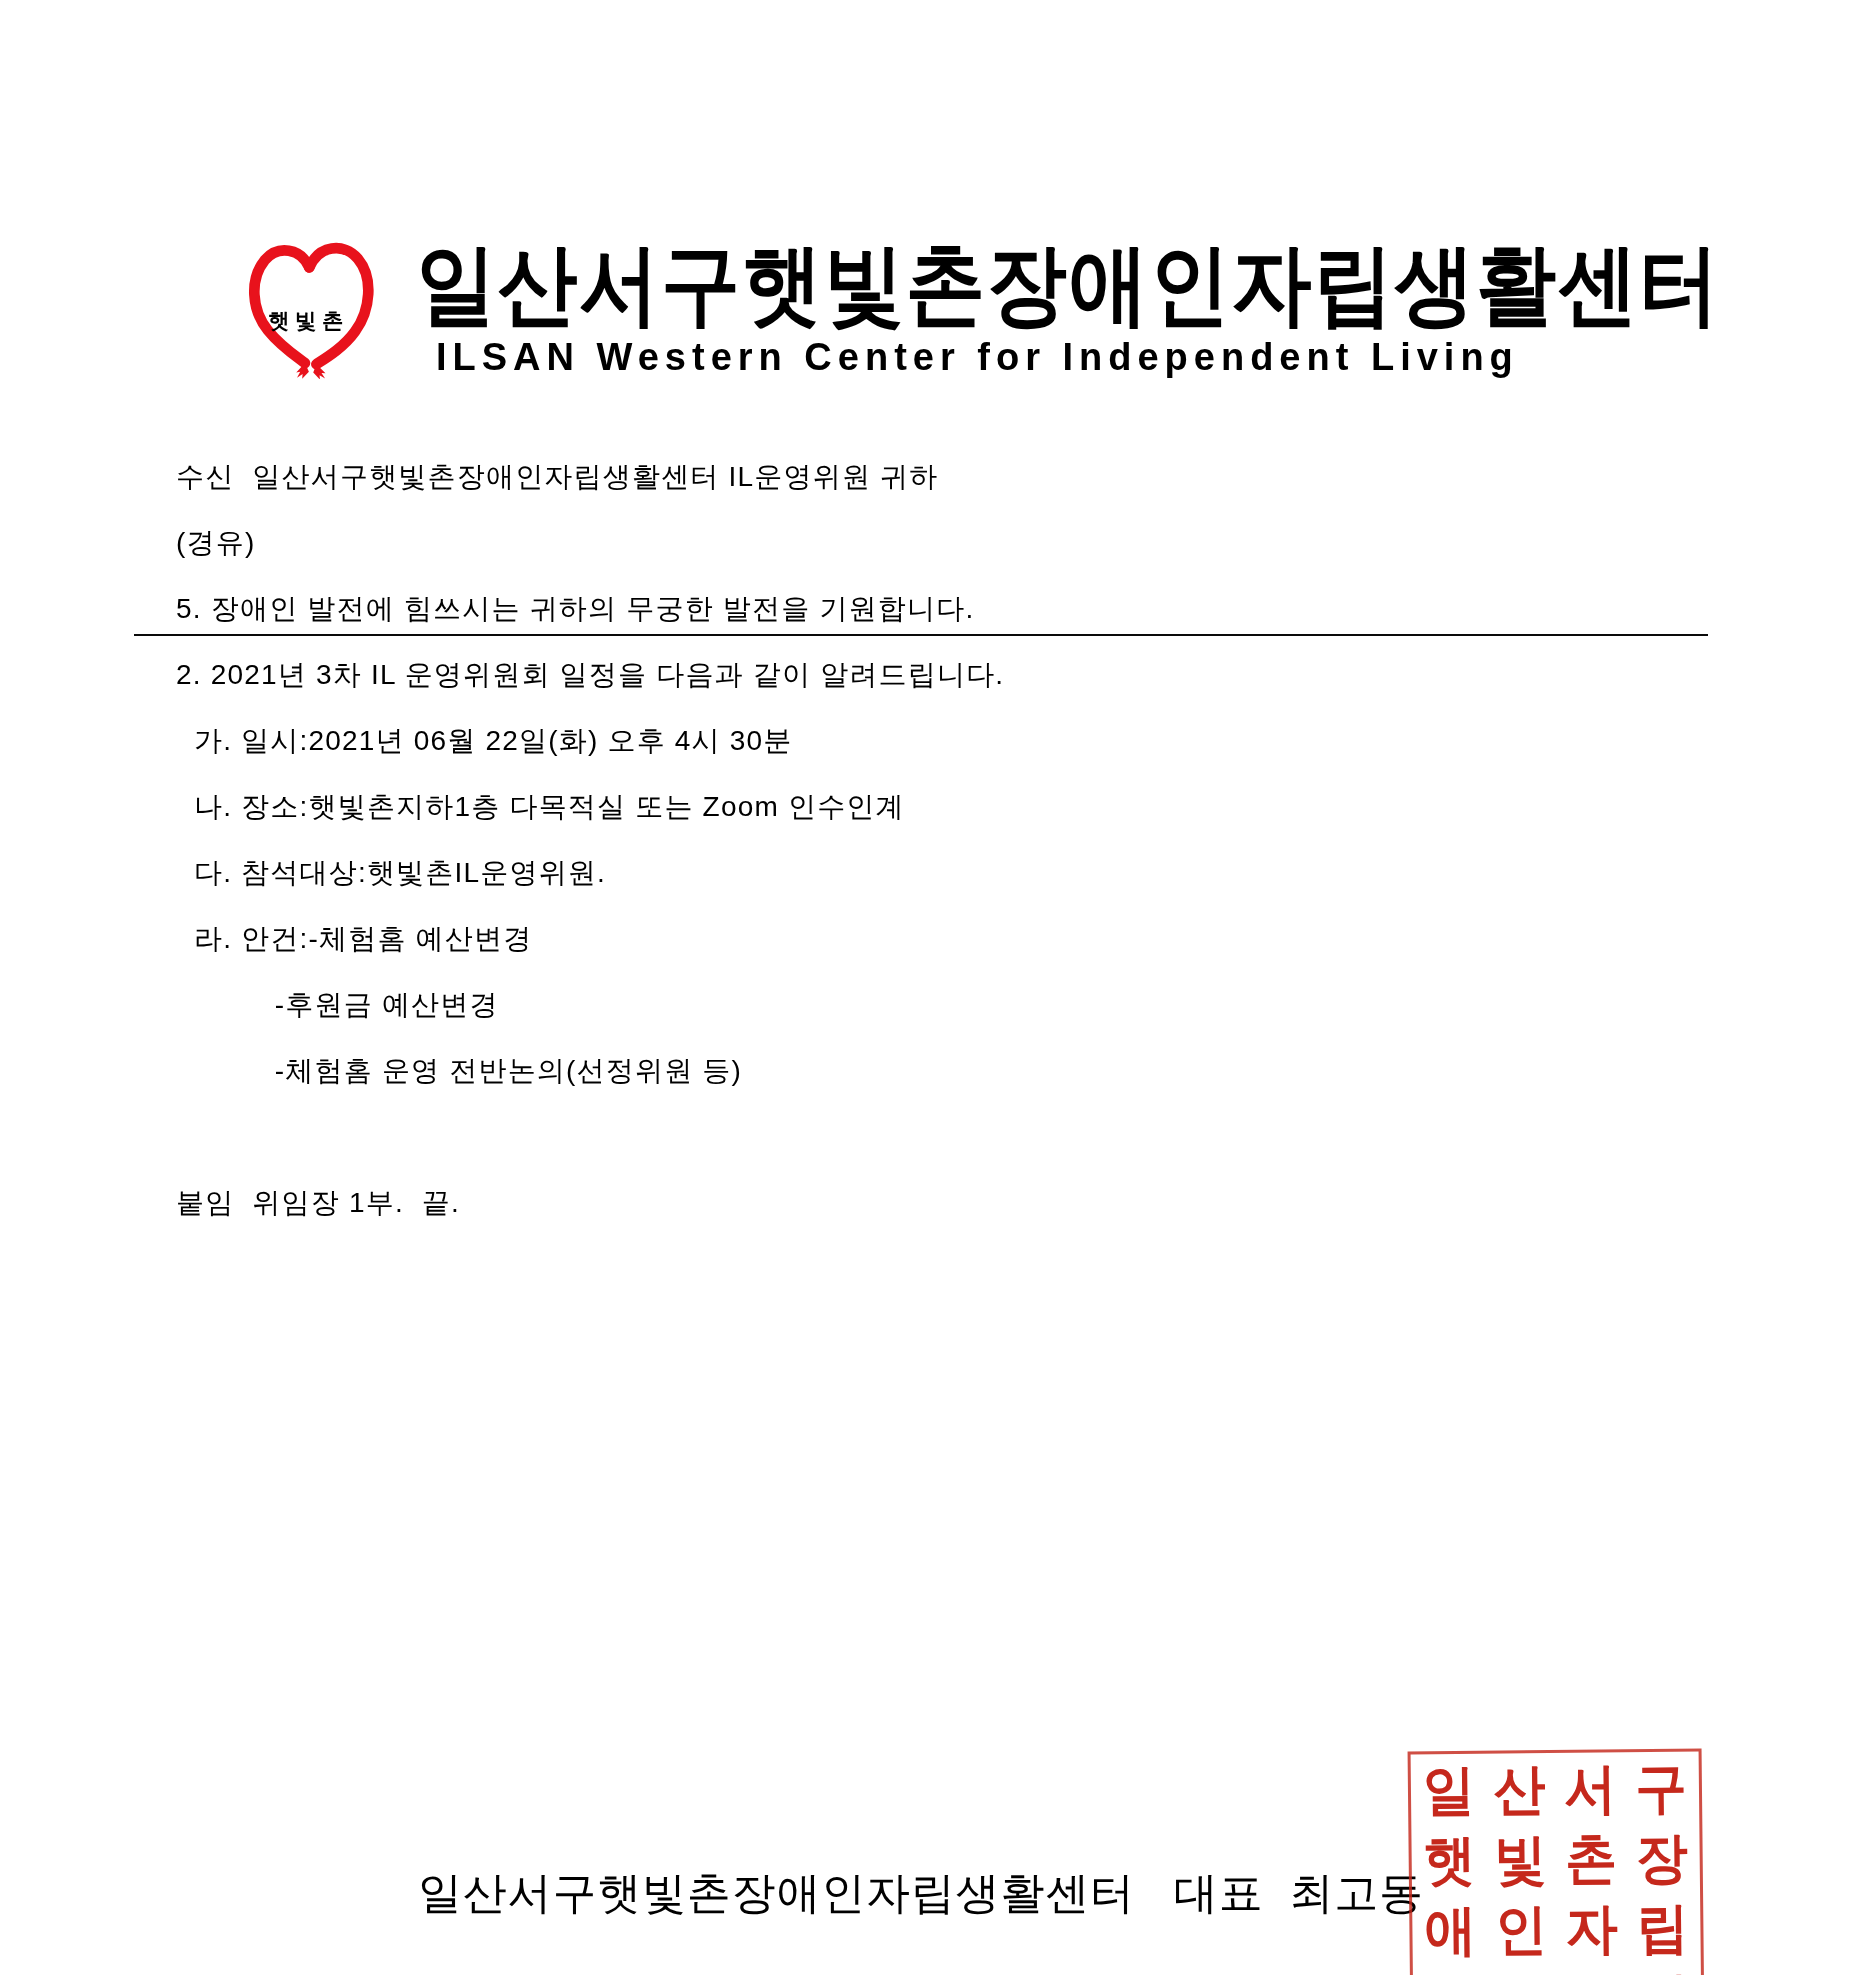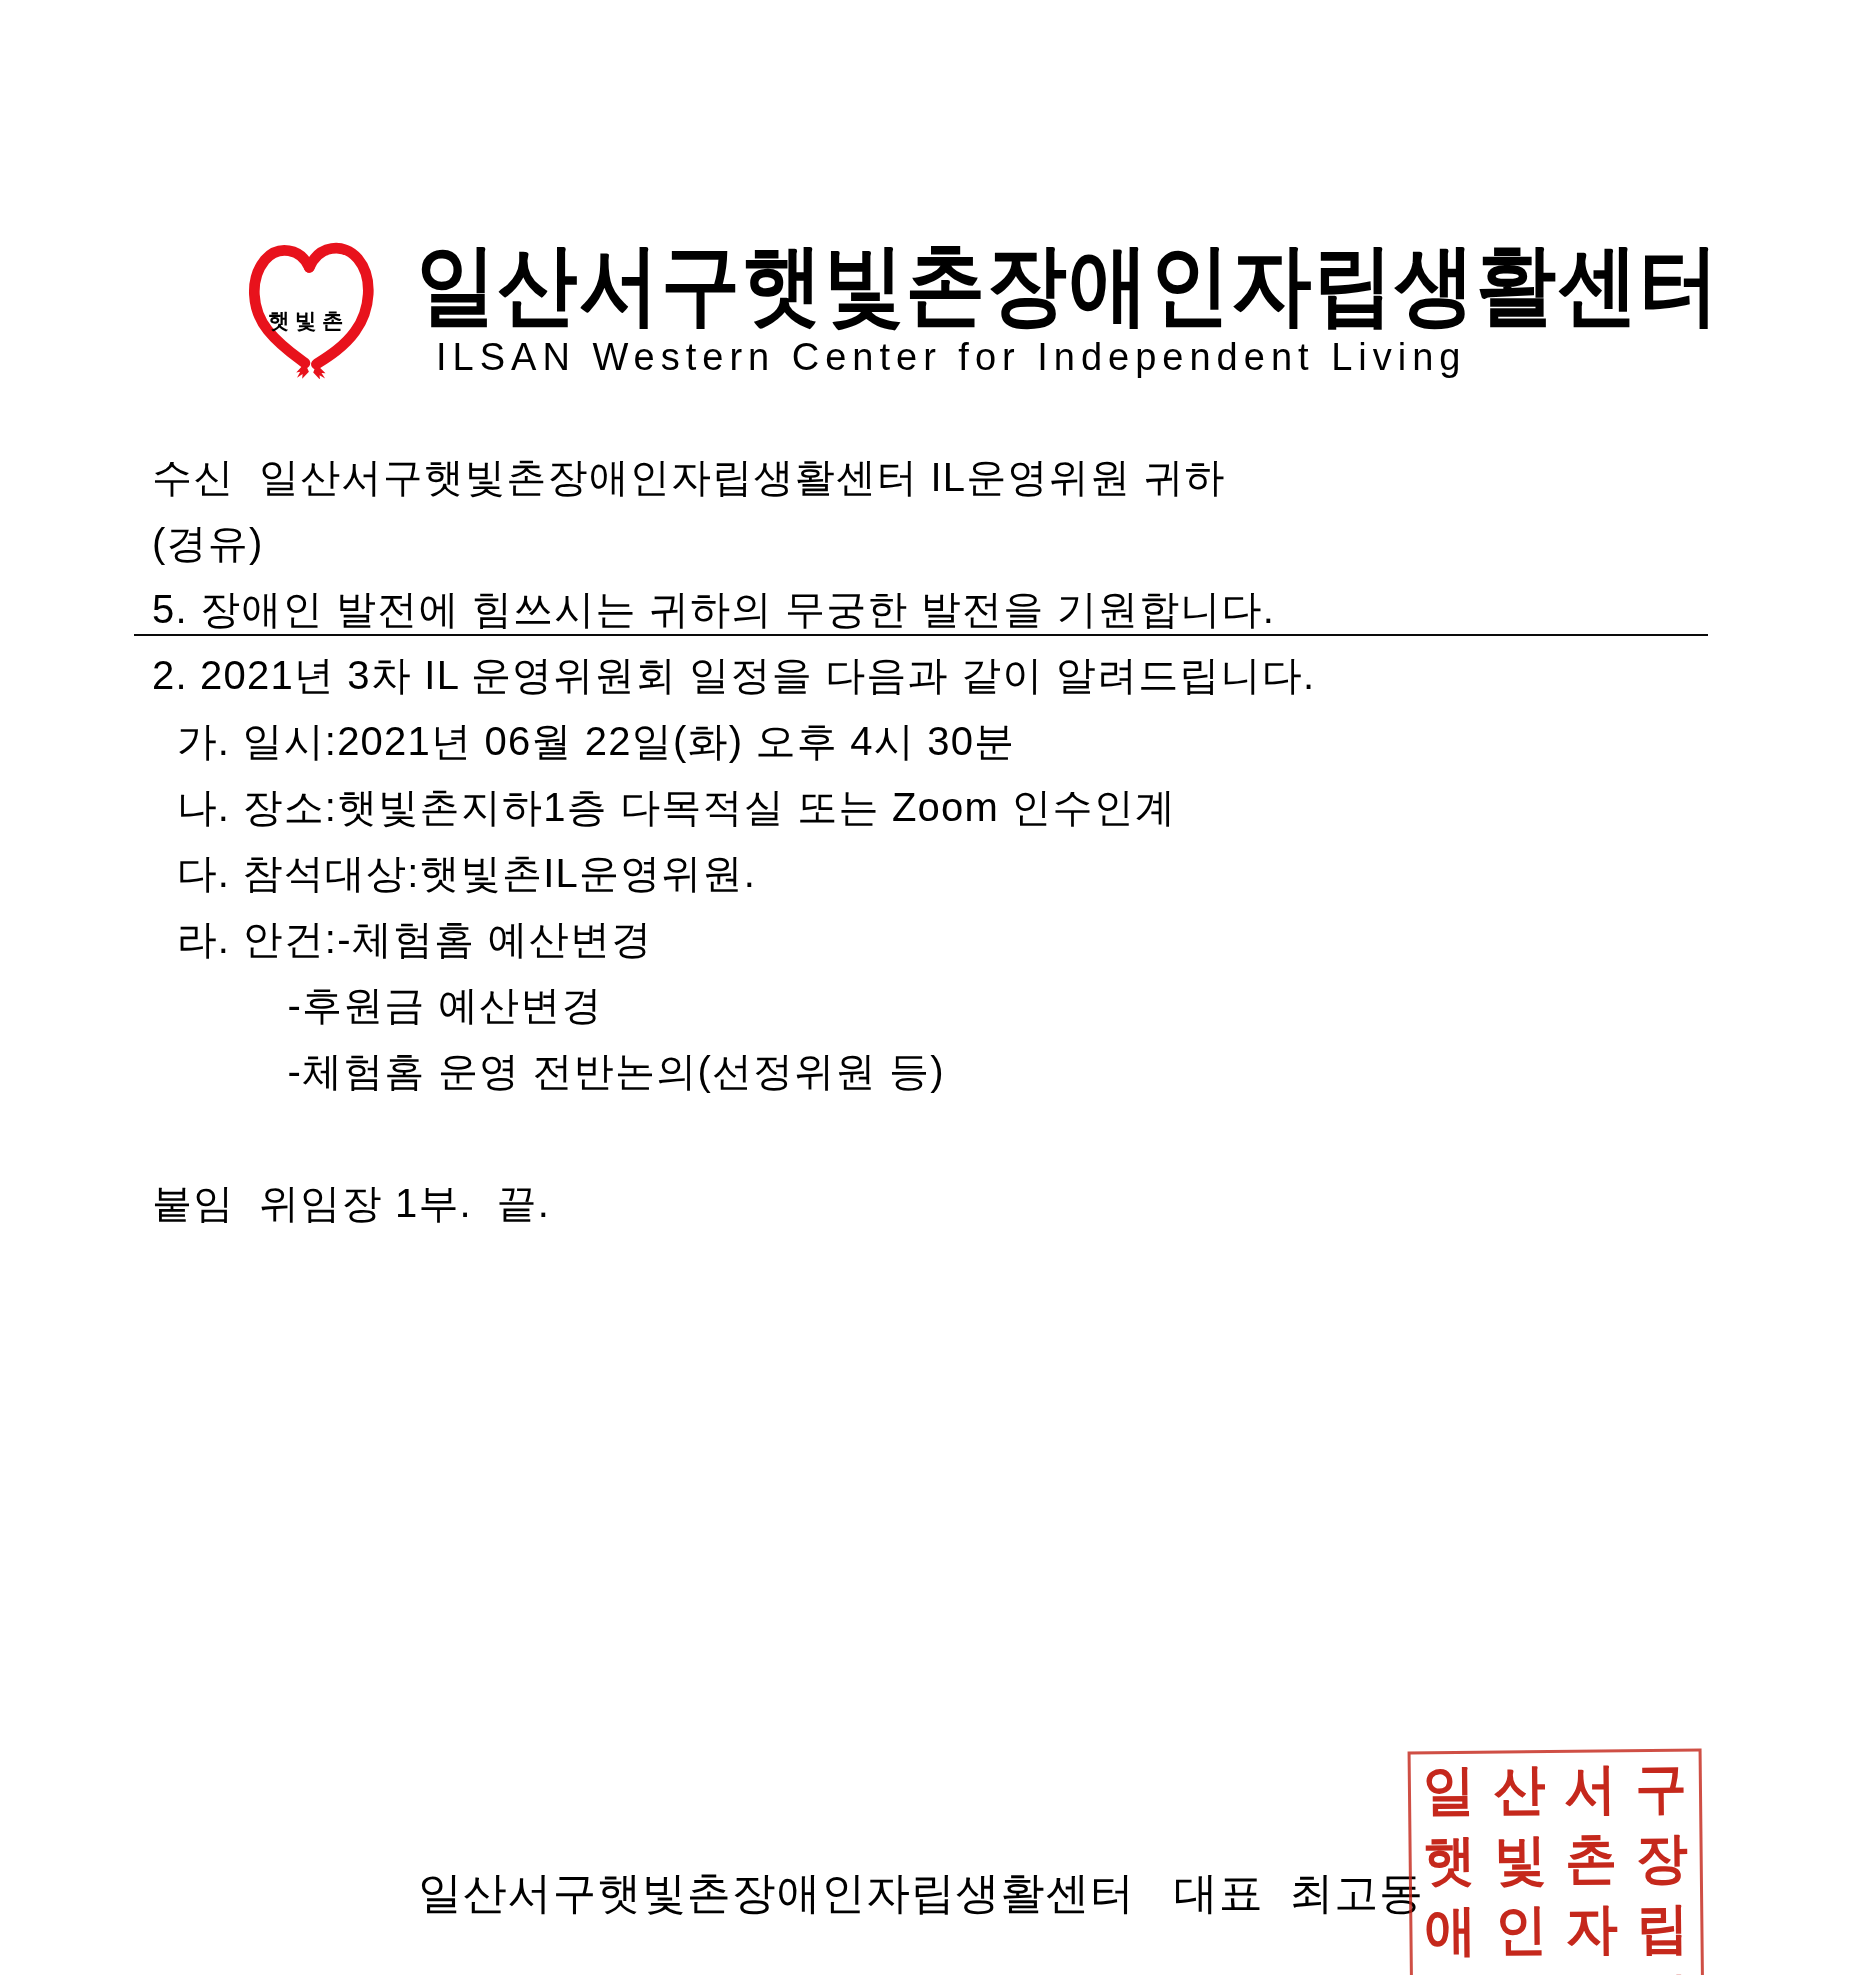--- a/index.html
+++ b/index.html
@@ -14,27 +14,27 @@
   
   .logo{position:absolute;left:237px;top:238px;width:143px;height:141px;}
   .org-title{
     position:absolute;left:416px;top:233px;
     font-size:89px;font-weight:800;line-height:103px;
     letter-spacing:1.6px;white-space:nowrap;
     transform:scaleX(0.9);transform-origin:left top;
   }
   .org-subtitle{
     position:absolute;left:436px;top:336px;
-    font-size:38px;font-weight:400;letter-spacing:6px;white-space:nowrap;
+    font-size:38px;font-weight:700;letter-spacing:6px;white-space:nowrap;
   }
   
   .doc-lines{position:absolute;left:152px;top:444px;}
   .doc-line{
     display:block;height:66px;line-height:66px;
-    font-size:40px;letter-spacing:1.2px;white-space:pre;
+    font-size:28px;letter-spacing:1.2px;white-space:pre;margin-left:24px;
   }
   .subject-underline{
     position:absolute;left:134px;top:634px;width:1574px;height:2.4px;
     background:#0a0a0a;
   }
   
   .sig-line{
     position:absolute;left:418px;top:1864px;
     font-size:44px;font-weight:400;letter-spacing:0.8px;white-space:pre;
   }

